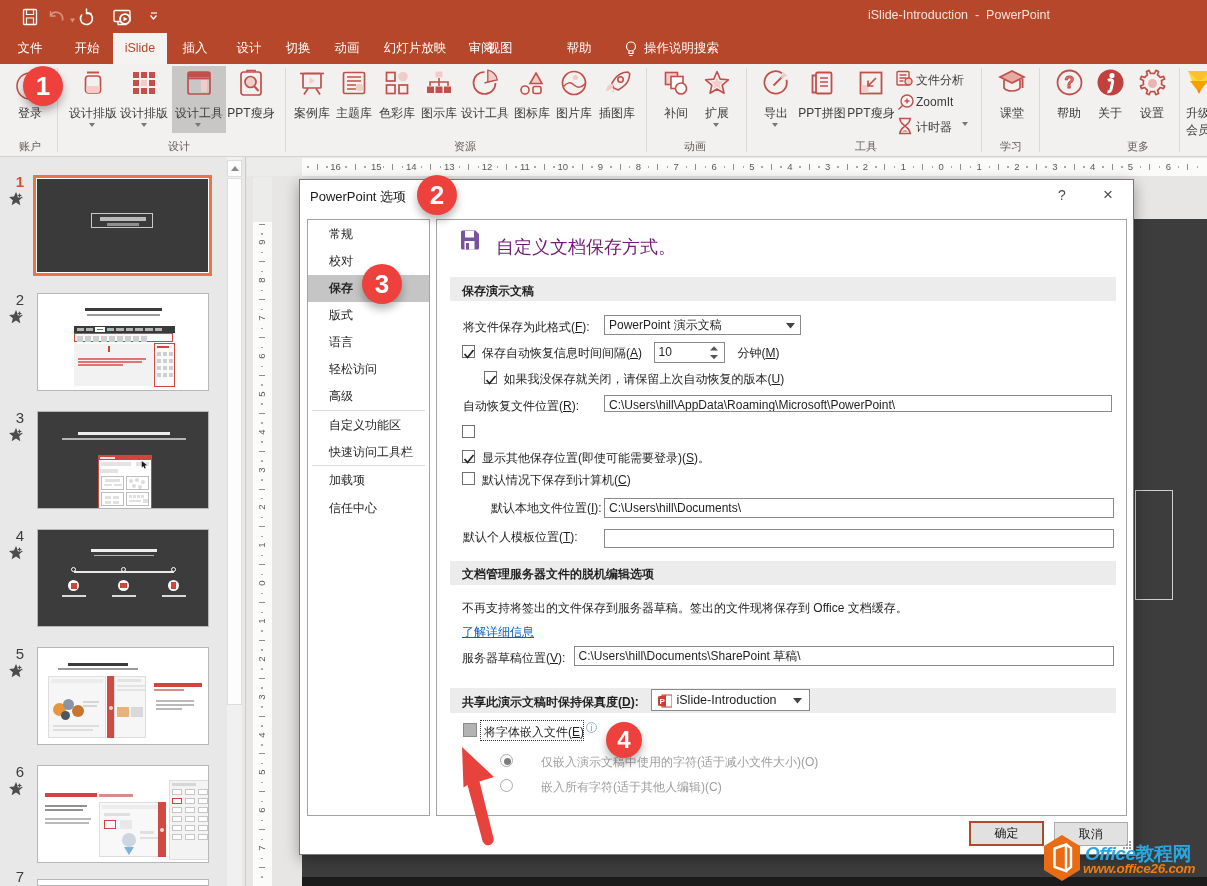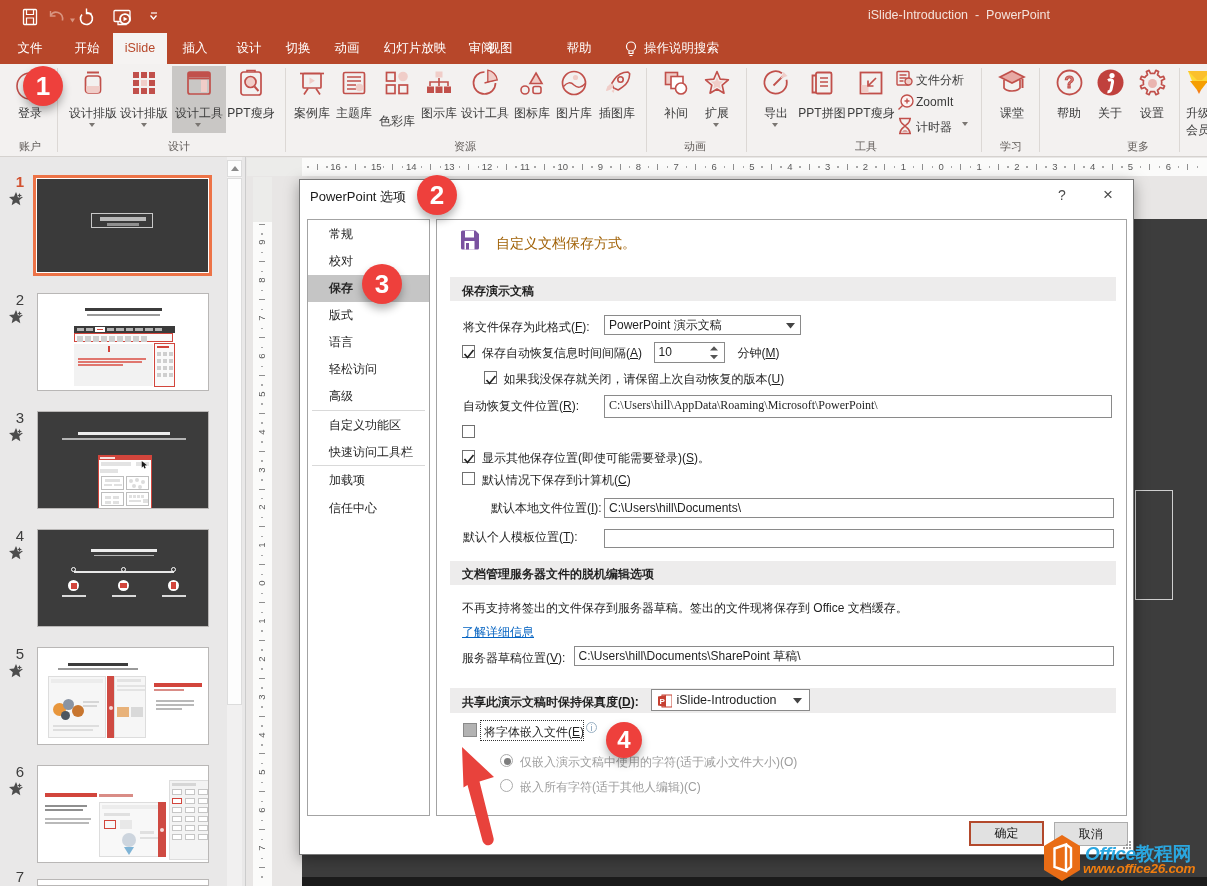--- a/index.html
+++ b/index.html
@@ -23,21 +23,21 @@
 
 #hruler{left:247px;top:158px;width:960px;height:18px;background:#ececea;}
 #vruler{left:253px;top:177px;width:19px;height:709px;background:#ececea;}
 .rnum{position:absolute;font-size:9.5px;color:#5a5a5a;}
 
 #canvas{left:302px;top:219px;width:905px;height:658px;background:#3d3d3d;}
 #bottomband{left:302px;top:877px;width:905px;height:9px;background:#1b1b1b;}
 
 #dialog{left:299px;top:179px;width:835px;height:676px;background:#fff;border:1px solid #787878;box-shadow:0 4px 14px rgba(0,0,0,.35);}
 .dtext{position:absolute;font-size:12px;color:#1f1f1f;white-space:nowrap;}
-.gray12{position:absolute;font-size:12px;color:#9d9d9d;white-space:nowrap;}
+.gray12{position:absolute;font-size:12px;color:#9d9d9d;white-space:nowrap;margin-left:21px;}
 .input{position:absolute;border:1px solid #8a8a8a;background:#fff;font-size:12px;color:#1f1f1f;line-height:18px;padding-left:4px;white-space:nowrap;overflow:hidden;}
 .cb{position:absolute;width:13px;height:13px;border:1px solid #707070;background:#fff;}
 .bar{position:absolute;left:150px;width:666px;height:24px;background:#edecec;}
 .navitem{position:absolute;left:21px;font-size:12px;color:#262626;}
 
 .rc{position:absolute;width:40px;height:40px;border-radius:50%;background:#ee403c;color:#fff;font-size:26px;font-weight:bold;text-align:center;line-height:40px;box-shadow:0 5px 8px rgba(0,0,0,.3);}
 </style></head>
 <body>
 <div class="abs" id="titlebar">
 
@@ -113,21 +113,21 @@
       <circle cx="17" cy="17" r="13" fill="none" stroke="#c1504b" stroke-width="1.6"></circle>
     </svg>
  <div class="blabel" style="left:0px;width:60px;">登录</div>
 
  <div class="blabel" style="left:63px;width:60px;">设计排版</div>
  <div class="blabel" style="left:114px;width:60px;">设计排版</div>
  <div class="blabel" style="left:169px;width:60px;">设计工具</div>
  <div class="blabel" style="left:221px;width:60px;">PPT瘦身</div>
  <div class="blabel" style="left:282px;width:60px;">案例库</div>
  <div class="blabel" style="left:324px;width:60px;">主题库</div>
- <div class="blabel" style="left:367px;width:60px;margin-top:8px;">色彩库</div>
+ <div class="blabel" style="left:367px;width:60px;">色彩库</div>
  <div class="blabel" style="left:409px;width:60px;">图示库</div>
  <div class="blabel" style="left:455px;width:60px;">设计工具</div>
  <div class="blabel" style="left:502px;width:60px;">图标库</div>
  <div class="blabel" style="left:544px;width:60px;">图片库</div>
  <div class="blabel" style="left:587px;width:60px;">插图库</div>
  <div class="blabel" style="left:646px;width:60px;">补间</div>
  <div class="blabel" style="left:687px;width:60px;">扩展</div>
  <div class="blabel" style="left:746px;width:60px;">导出</div>
  <div class="blabel" style="left:792px;width:60px;">PPT拼图</div>
  <div class="blabel" style="left:841px;width:60px;">PPT瘦身</div>
@@ -778,21 +778,21 @@
   <div class="navitem" style="top:280px;">信任中心</div>
  </div>
 
  <div class="abs" style="left:136px;top:39px;width:691px;height:597px;border:1px solid #a3a3a3;background:#fff;"></div>
  <svg class="abs" style="left:160px;top:50px" width="19" height="20" viewBox="0 0 19 20">
       <path d="M1 2 a1.5 1.5 0 0 1 1.5-1.5 h13 L19 4 v14 a1.5 1.5 0 0 1 -1.5 1.5 h-15 A1.5 1.5 0 0 1 1 18 z" fill="#7a52a0"></path>
       <rect x="5" y="1" width="9" height="6.5" fill="#fff"></rect>
       <rect x="4.5" y="11" width="10" height="8.5" fill="#fff"></rect>
       <rect x="6" y="13" width="3" height="6.5" fill="#7a52a0"></rect>
     </svg>
- <div class="abs" style="left:196px;top:55px;font-size:14px;color:#a16207;">自定义文档保存方式。</div>
+ <div class="abs" style="left:196px;top:55px;font-size:18px;color:#701a75;">自定义文档保存方式。</div>
  <div class="bar" style="top:97px;"></div>
  <div class="abs dtext" style="left:162px;top:103px;font-weight:bold;">保存演示文稿</div>
  <div class="abs dtext" style="left:163px;top:139px;">将文件保存为此格式(<u>F</u>):</div>
  <div class="input" style="left:304px;top:134.5px;width:197px;height:20px;">PowerPoint 演示文稿<svg class="abs" style="right:5px;top:7px" width="9" height="6" viewBox="0 0 9 6">
         <path d="M0 0 h9 l-4.5 5.5 z" fill="#444"></path>
       </svg></div>
  <div class="cb" style="left:162px;top:165px;"><svg width="12" height="12" viewBox="0 0 12 12">
         <path d="M1.5 6 l3 3.5 L10.5 2" stroke="#222" stroke-width="1.7" fill="none"></path>
       </svg></div>
  <div class="abs dtext" style="left:182px;top:165px;">保存自动恢复信息时间间隔(<u>A</u>)</div>
@@ -800,21 +800,21 @@
    <svg class="abs" style="right:6px;top:3px" width="8" height="14" viewBox="0 0 8 14">
         <path d="M0 4.5 h8 l-4 -4.2 z M0 9 h8 l-4 4.2 z" fill="#555"></path>
       </svg>
  </div>
  <div class="abs dtext" style="left:437.5px;top:165px;">分钟(<u>M</u>)</div>
  <div class="cb" style="left:183.5px;top:191px;"><svg width="12" height="12" viewBox="0 0 12 12">
         <path d="M1.5 6 l3 3.5 L10.5 2" stroke="#222" stroke-width="1.7" fill="none"></path>
       </svg></div>
  <div class="abs dtext" style="left:203.5px;top:190.5px;">如果我没保存就关闭，请保留上次自动恢复的版本(<u>U</u>)</div>
  <div class="abs dtext" style="left:163px;top:218px;">自动恢复文件位置(<u>R</u>):</div>
- <div class="input" style="left:304px;top:215px;width:508px;height:23px;font-family:Liberation Serif, serif;">C:\Users\hill\AppData\Roaming\Microsoft\PowerPoint\</div>
+ <div class="input" style="left:304px;top:215px;width:508px;height:17px;">C:\Users\hill\AppData\Roaming\Microsoft\PowerPoint\</div>
  <div class="cb" style="left:162px;top:245px;"></div>
  <div class="cb" style="left:162px;top:269.5px;"><svg width="12" height="12" viewBox="0 0 12 12">
         <path d="M1.5 6 l3 3.5 L10.5 2" stroke="#222" stroke-width="1.7" fill="none"></path>
       </svg></div>
  <div class="abs dtext" style="left:182px;top:269.5px;">显示其他保存位置(即使可能需要登录)(<u>S</u>)。</div>
  <div class="cb" style="left:162px;top:292px;"></div>
  <div class="abs dtext" style="left:182px;top:292px;">默认情况下保存到计算机(<u>C</u>)</div>
  <div class="abs dtext" style="left:163px;top:320px;padding-left:28px;">默认本地文件位置(<u>I</u>):</div>
  <div class="input" style="left:304px;top:318px;width:510px;height:20px;">C:\Users\hill\Documents\</div>
  <div class="abs dtext" style="left:163px;top:348.6px;">默认个人模板位置(<u>T</u>):</div>

